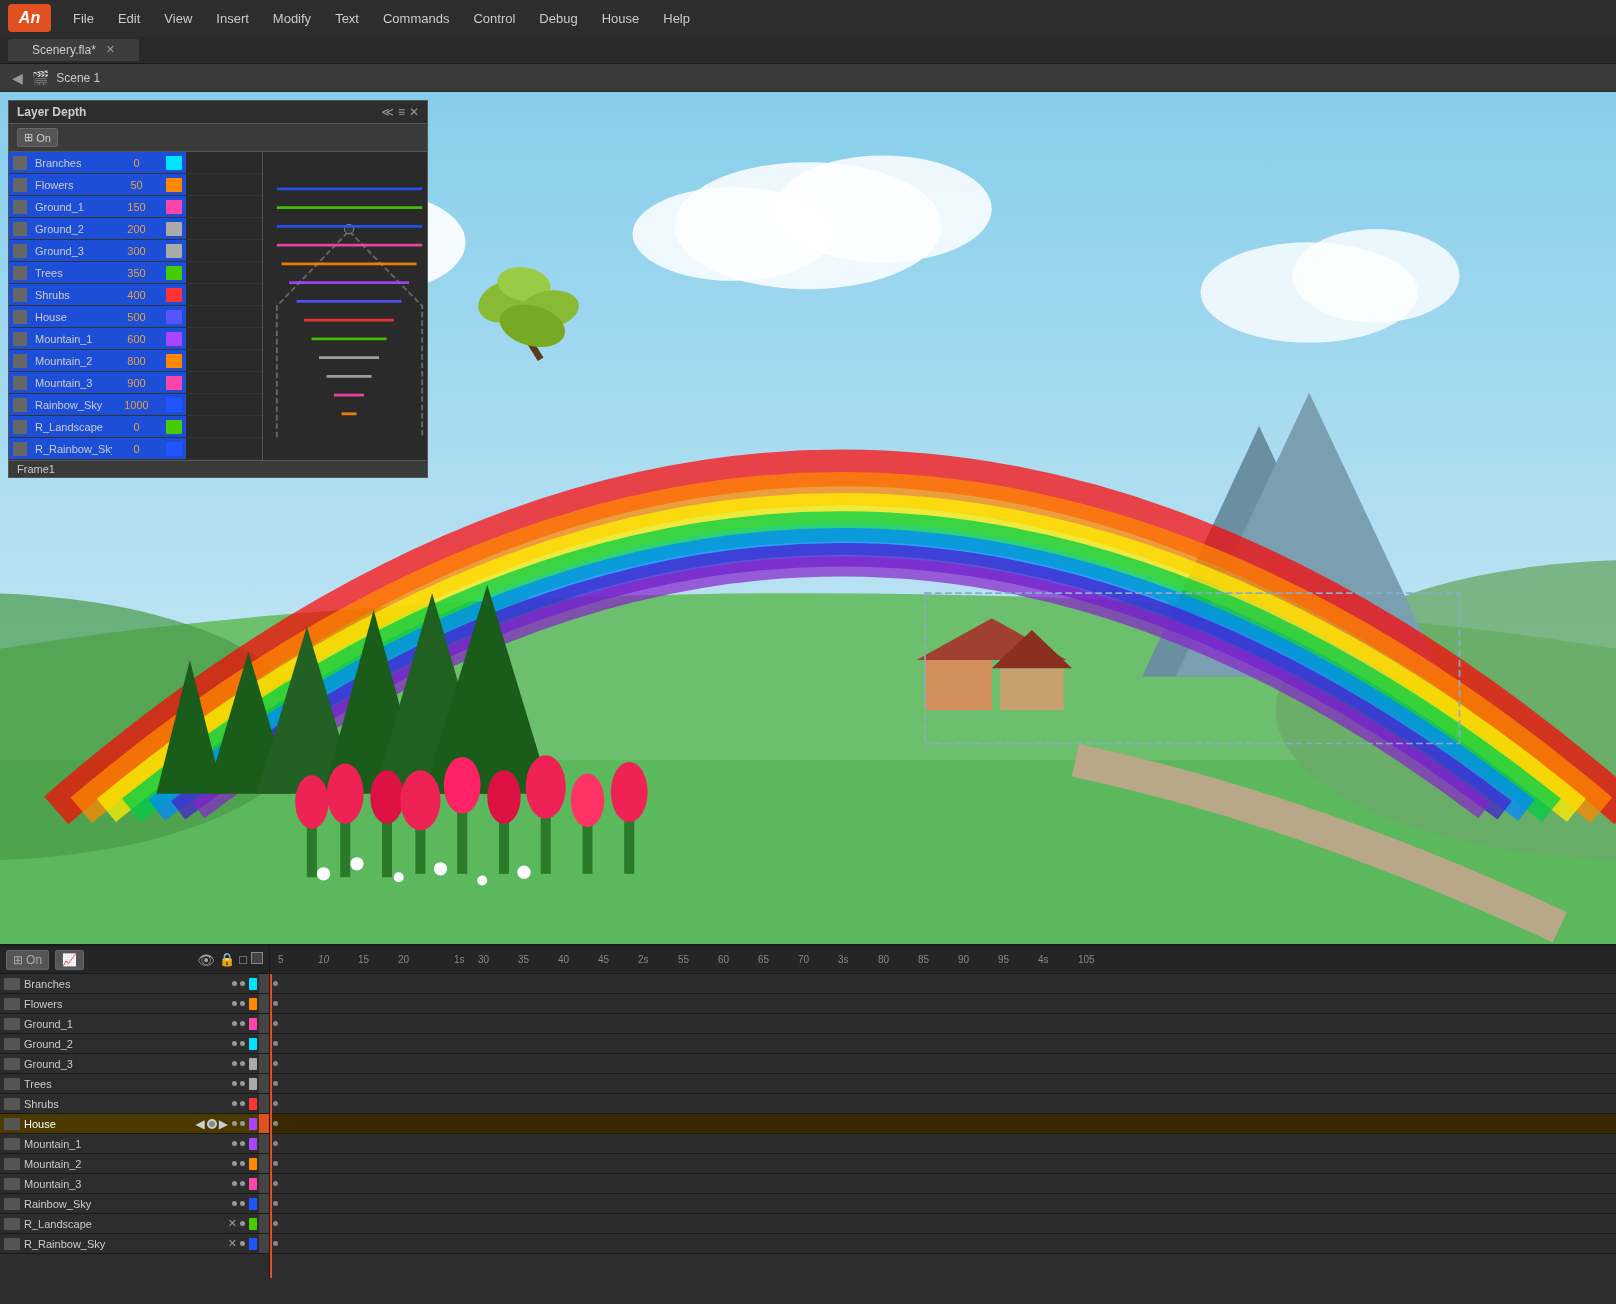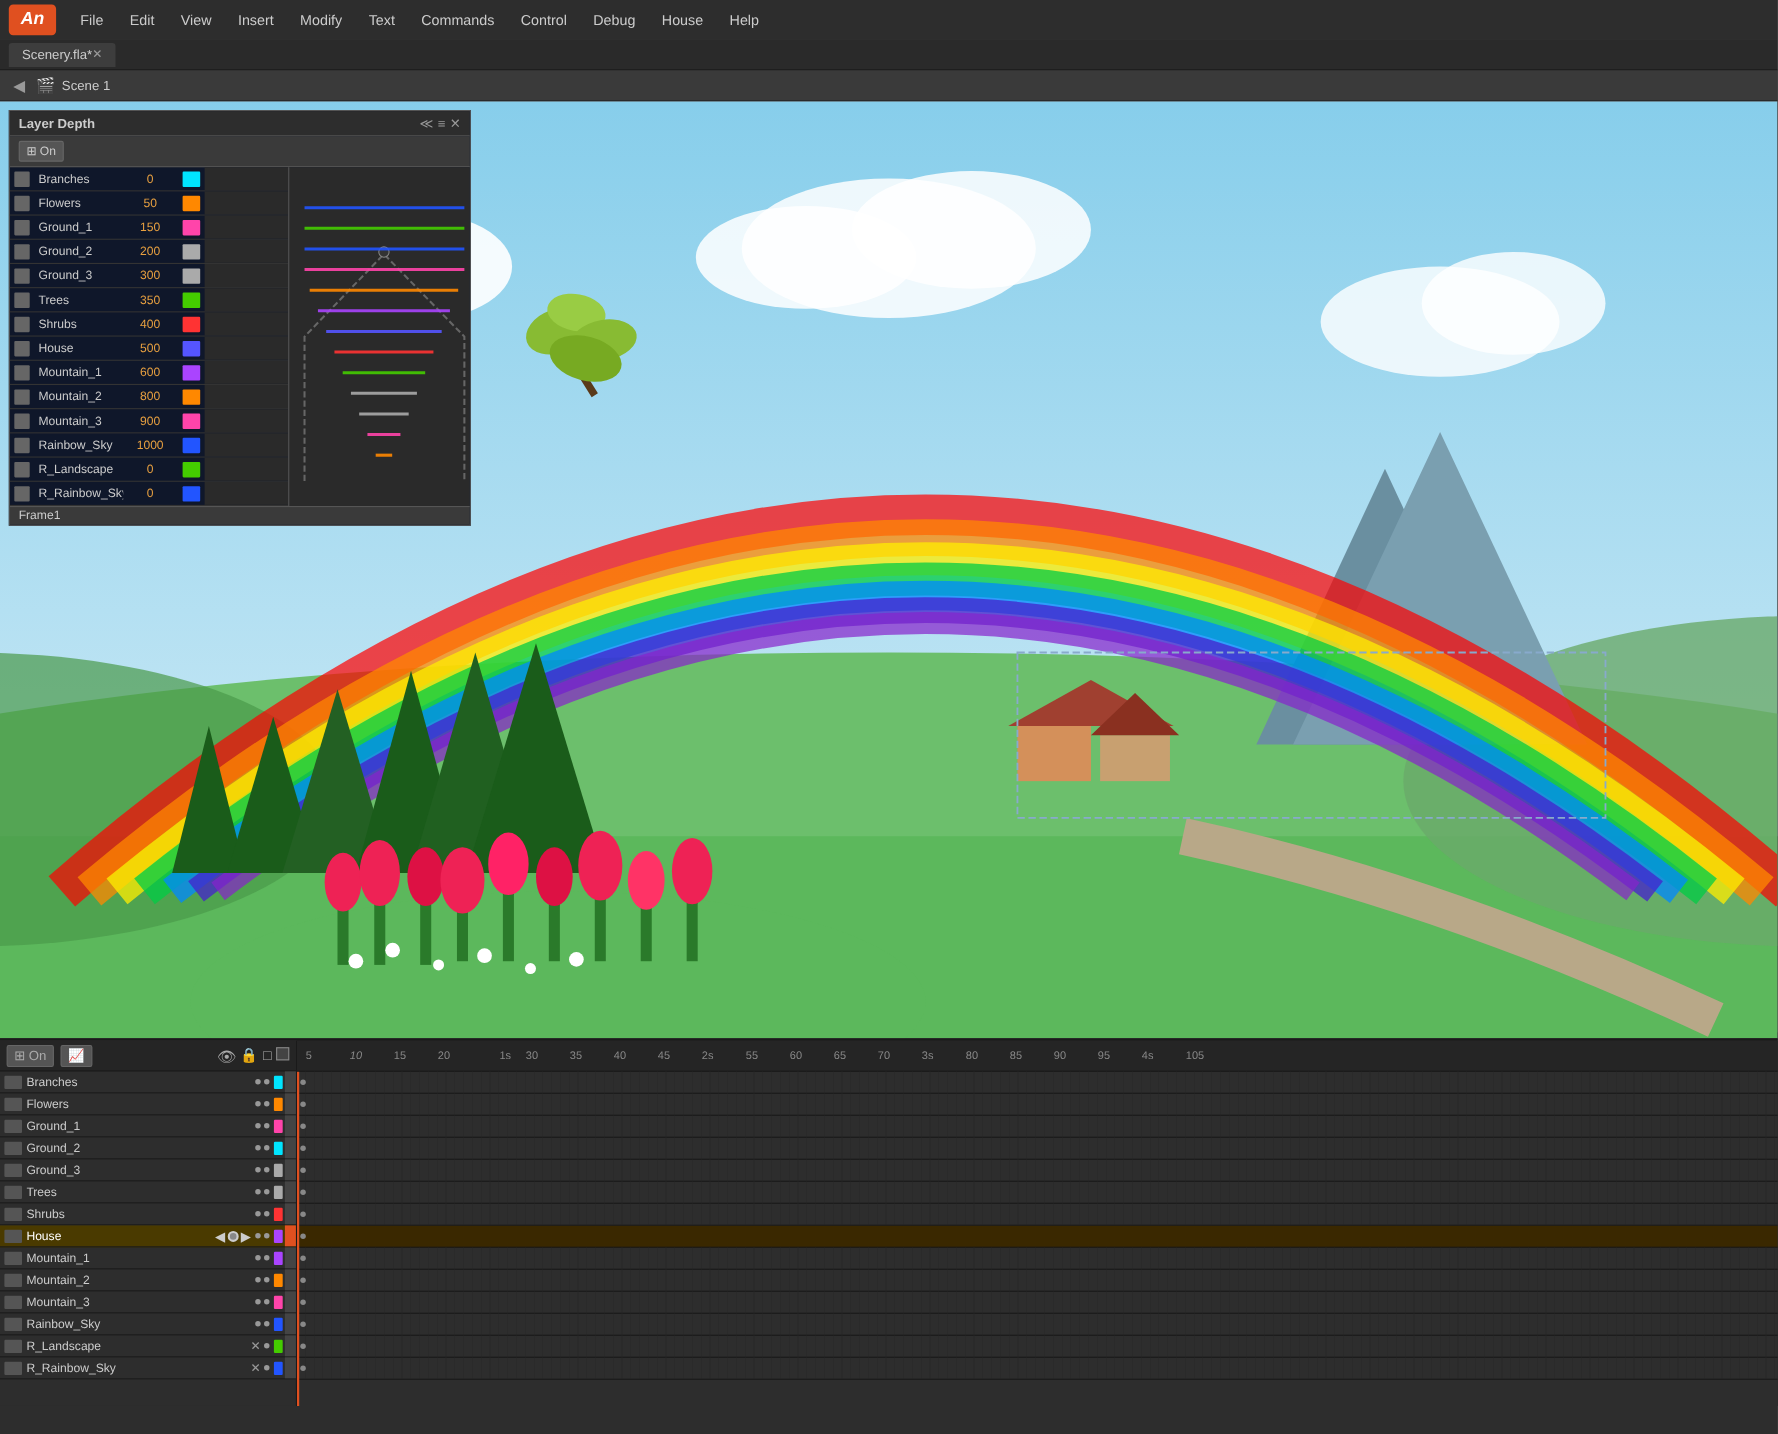--- a/index.html
+++ b/index.html
@@ -5,34 +5,34 @@
     * { margin: 0; padding: 0; box-sizing: border-box; }
     body { width: 1616px; height: 1304px; background: #3a3a3a; font-family: Arial, sans-serif; font-size: 12px; color: #ccc; overflow: hidden; }
 
     
     #menubar { background: #2d2d2d; height: 36px; display: flex; align-items: center; padding: 0 8px; gap: 4px; }
     #app-logo { width: 43px; height: 28px; background: #e05020; border-radius: 4px; display: flex; align-items: center; justify-content: center; color: white; font-style: italic; font-weight: bold; font-size: 16px; margin-right: 8px; flex-shrink: 0; }
     .menu-item { padding: 4px 10px; color: #ccc; cursor: pointer; border-radius: 3px; font-size: 13px; }
 
     
     #tabbar { background: #2a2a2a; height: 28px; display: flex; align-items: center; padding: 0 8px; border-bottom: 1px solid #1a1a1a; }
-    .file-tab { background: #3d3d3d; padding: 4px 12px; border-radius: 3px 3px 0 0; color: #ccc; font-size: 12px; display: flex; align-items: center; gap: 0; }
+    .file-tab { background: #3d3d3d; padding: 4px 24px; border-radius: 3px 3px 0 0; color: #ccc; font-size: 12px; display: flex; align-items: center; gap: 10px; }
     .file-tab .close-btn { color: #999; cursor: pointer; font-size: 11px; }
 
     
     #scenebar { background: #3a3a3a; height: 28px; display: flex; align-items: center; padding: 0 8px; gap: 6px; border-bottom: 1px solid #2a2a2a; }
     .scene-nav-btn { color: #999; cursor: pointer; font-size: 14px; padding: 2px 4px; }
     .scene-icon { color: #999; font-size: 14px; }
     .scene-label { color: #ccc; font-size: 12px; }
 
     
     #main { display: flex; height: calc(100% - 36px - 28px - 28px); position: relative; }
 
     
-    #layer-depth-panel { position: absolute; left: 8px; top: 8px; width: 420px; background: #0f172a; border: 1px solid #555; z-index: 10; }
+    #layer-depth-panel { position: absolute; left: 8px; top: 8px; width: 420px; background: #1d4ed8; border: 1px solid #555; z-index: 10; }
     #panel-header { background: #2d2d2d; padding: 4px 8px; display: flex; align-items: center; justify-content: space-between; border-bottom: 1px solid #555; }
     #panel-title { font-size: 12px; color: #ccc; font-weight: bold; }
     .panel-controls { display: flex; gap: 4px; color: #999; font-size: 12px; cursor: pointer; }
     #panel-toolbar { background: #3a3a3a; padding: 4px 8px; display: flex; align-items: center; gap: 6px; border-bottom: 1px solid #555; }
     .toolbar-btn { background: #555; border: 1px solid #666; border-radius: 2px; padding: 2px 6px; color: #ccc; font-size: 11px; cursor: pointer; display: flex; align-items: center; gap: 3px; }
 
     
     #layer-table { width: 100%; }
     .layer-row { display: flex; align-items: center; height: 22px; border-bottom: 1px solid #333; }
     .layer-icon { width: 22px; display: flex; align-items: center; justify-content: center; flex-shrink: 0; }

